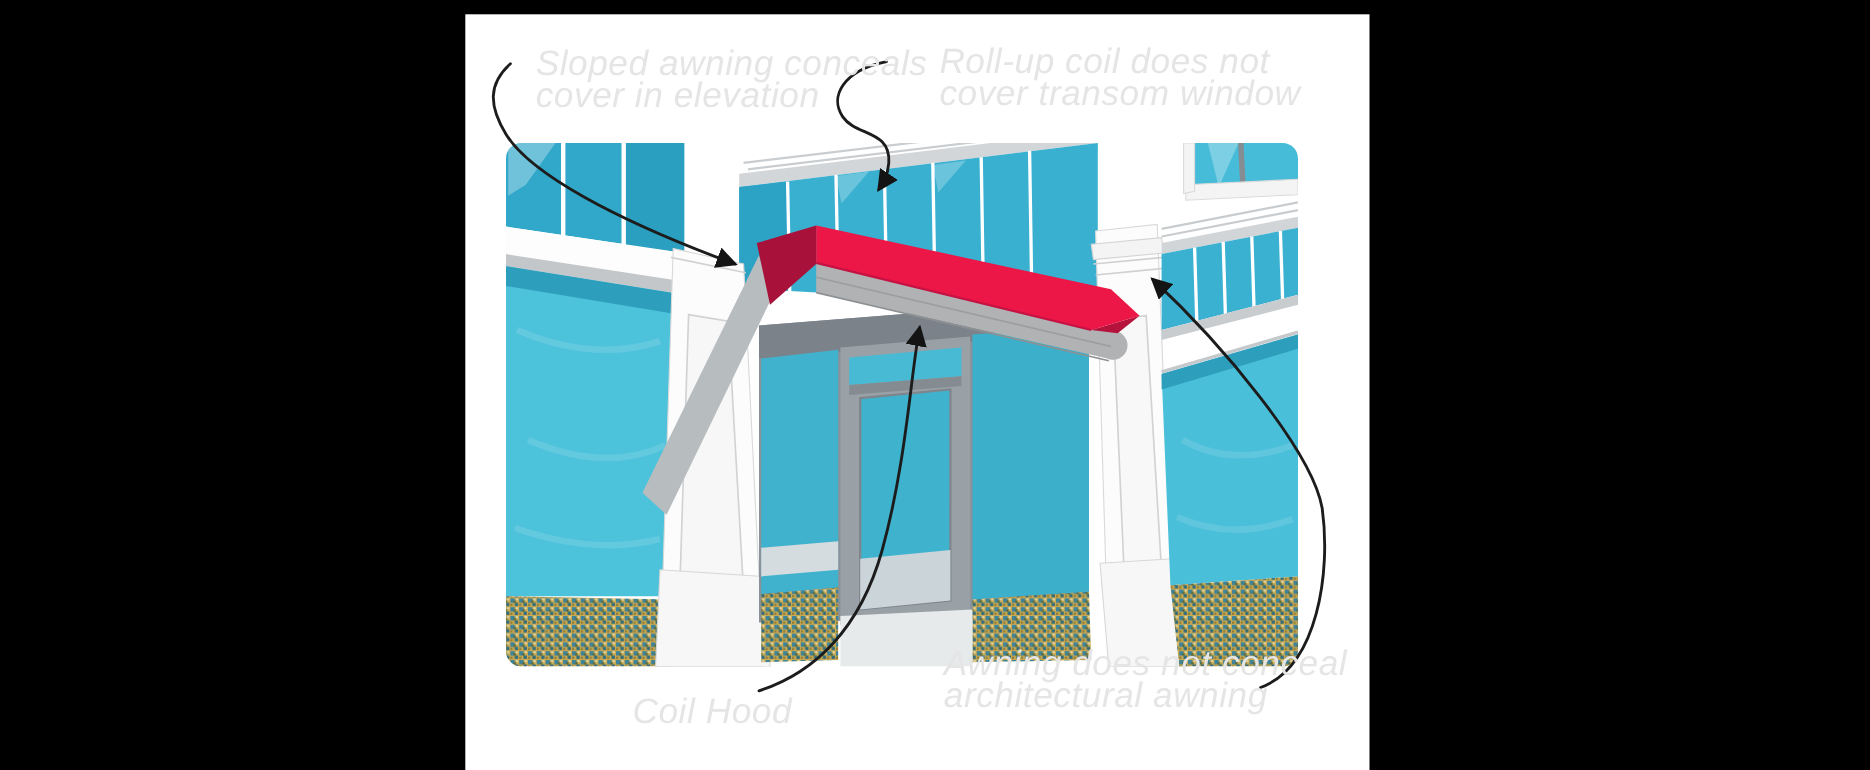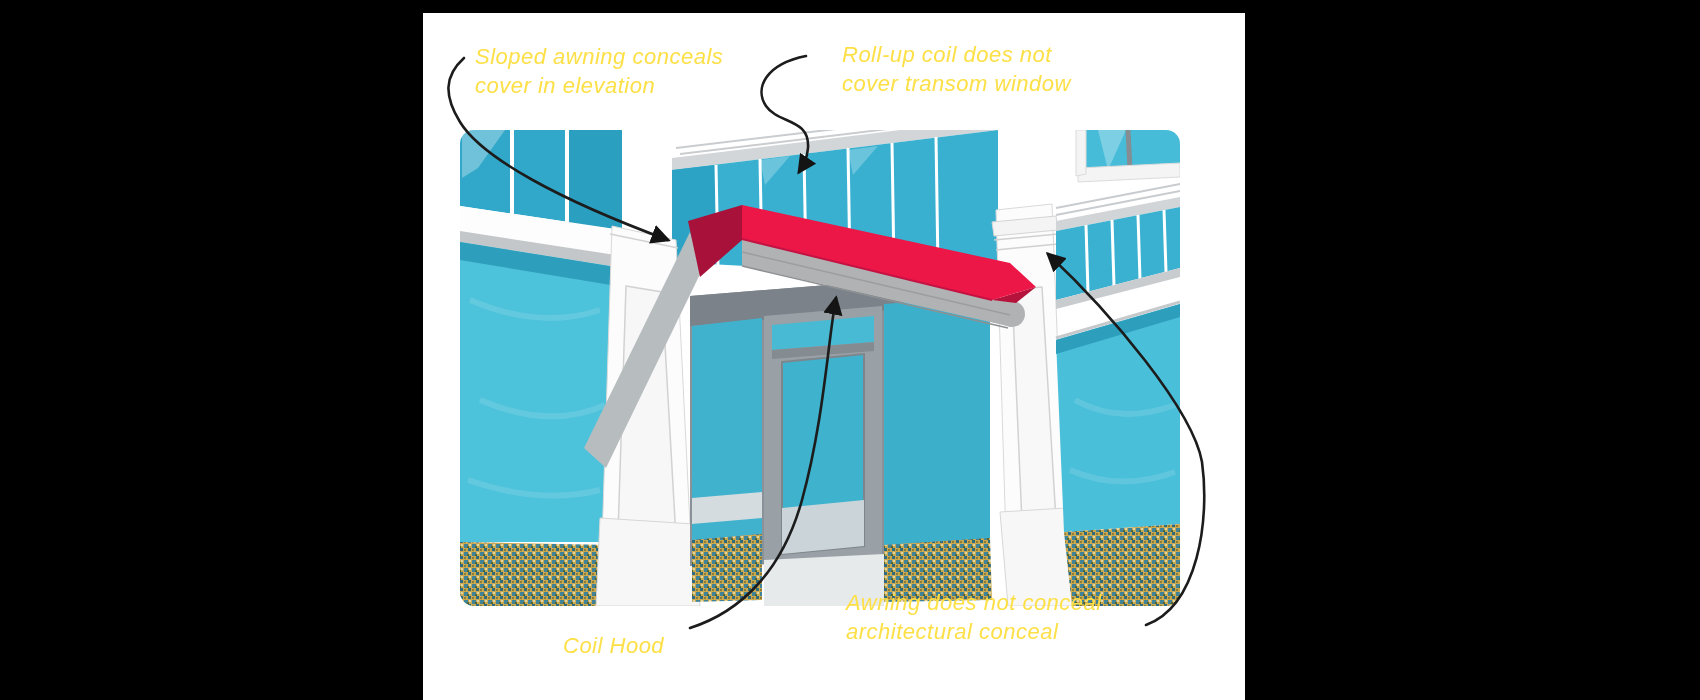--- a/index.html
+++ b/index.html
@@ -1,21 +1,21 @@
 <!DOCTYPE html>
 <html><head>
 <meta charset="utf-8">
 <style>
   html,body{margin:0;padding:0;background:#000;}
   .stage{position:relative;width:1700px;height:700px;background:#000;overflow:hidden;
          font-family:"Liberation Sans",sans-serif;}
   .panel{position:absolute;left:423px;top:13px;width:822px;height:687px;background:#fff;}
   svg.illu{position:absolute;left:0;top:0;width:1700px;height:700px;}
-  .ann{position:absolute;font-style:italic;font-size:22px;line-height:28.5px;
-       color:#fde047;letter-spacing:.5px;white-space:nowrap;}
+  .ann{position:absolute;font-style:italic;font-size:32px;line-height:28.5px;
+       color:#e5e5e5;letter-spacing:.5px;white-space:nowrap;margin-left:12px;}
   .ann div{white-space:nowrap;}
   #ann1{left:475px;top:43px;}
   #ann2{left:842px;top:41px;}
   #ann3{left:563px;top:632px;}
   #ann4{left:846px;top:589px;}
 </style>
 </head>
 <body>
 
 <div class="stage">
@@ -166,15 +166,15 @@
   </div>
   <div class="ann" id="ann2">
     <div>Roll-up coil does not</div>
     <div>cover transom window</div>
   </div>
   <div class="ann" id="ann3">
     <div>Coil Hood</div>
   </div>
   <div class="ann" id="ann4">
     <div>Awning does not conceal</div>
-    <div>architectural conceal</div>
+    <div>architectural awning</div>
   </div>
 </div>
 
 </body></html>

